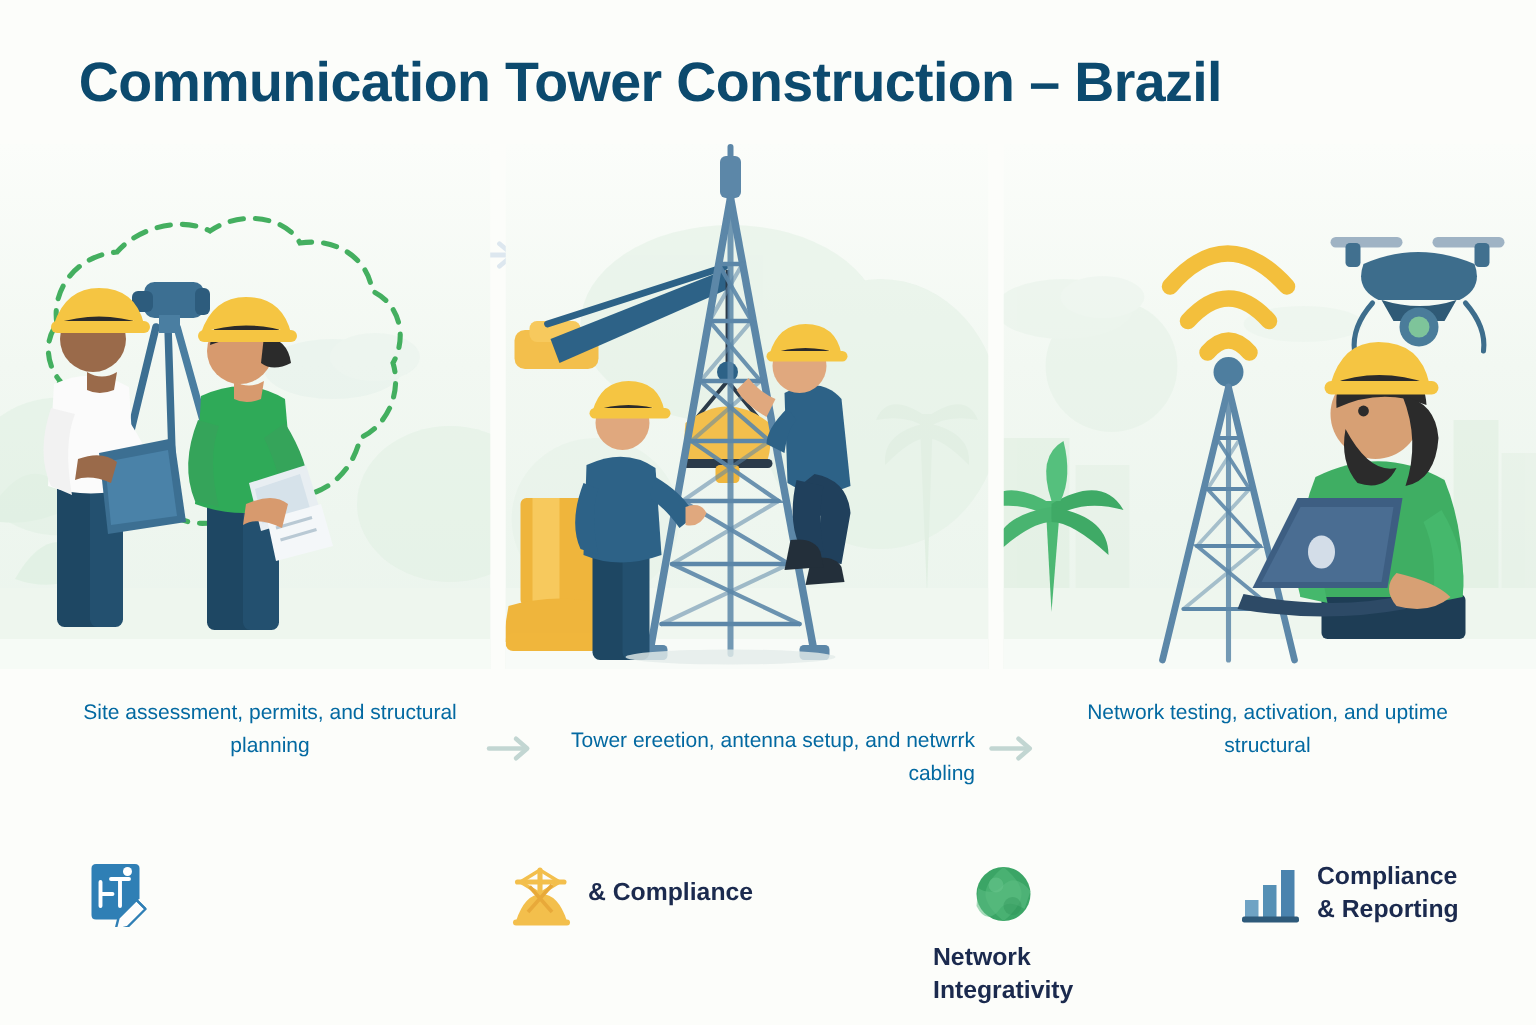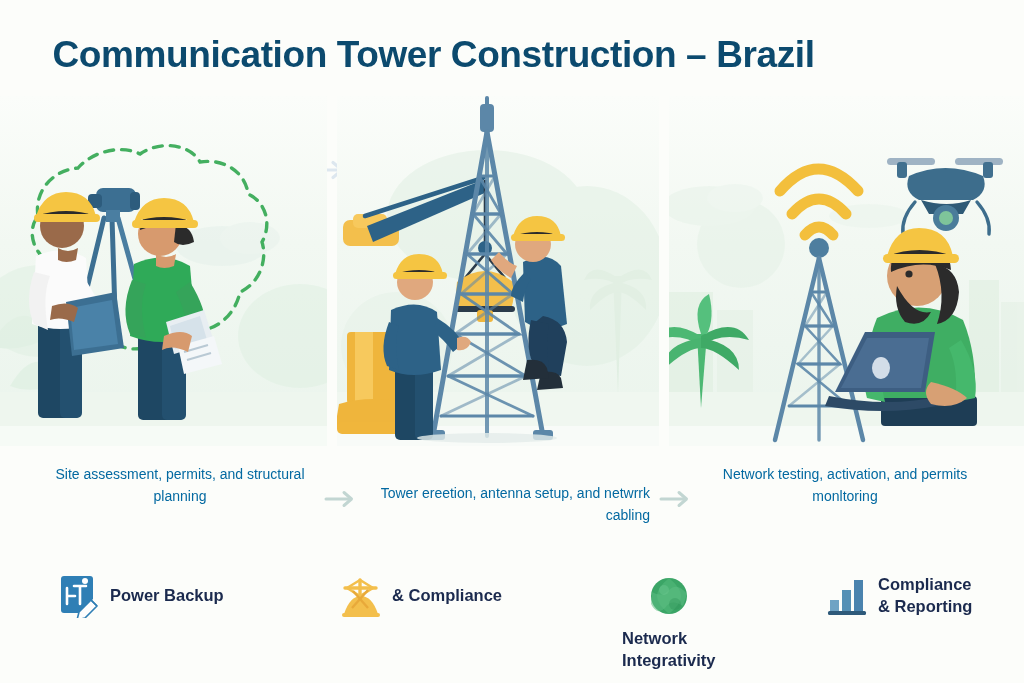--- a/index.html
+++ b/index.html
@@ -313,21 +313,21 @@
         <path d="M172 292 L198 242 L260 242 L252 292 Z" fill="#4a6d92"></path>
         <ellipse cx="212" cy="272" rx="9" ry="11" fill="#d3dde8"></ellipse>
         <path d="M160 300 q60 12 112 0 l-4 10 q-54 10 -112 0z" fill="#2d4a66"></path>
         <path d="M262 286 q26 6 36 16 q-14 12 -36 6 q-10 -12 0 -22z" fill="#d7a074"></path>
       </g>
     </svg>
   </div>
 
   <div class="caption c1">Site assessment, permits, and structural planning</div>
   <div class="caption c2">Tower ereetion, antenna setup, and netwrrk cabling</div>
-  <div class="caption c3">Network testing, activation, and permits monltoring</div>
+  <div class="caption c3">Network testing, activation, and uptime structural</div>
 
   <svg class="arrow" style="left:323px;top:488px;" width="40" height="22" viewBox="0 0 40 22">
     <path d="M3 11 H27" stroke="#c2d6d2" stroke-width="3" stroke-linecap="round" fill="none"></path>
     <path d="M21 4.5 L28.5 11 L21 17.5" stroke="#c2d6d2" stroke-width="3" stroke-linecap="round" stroke-linejoin="round" fill="none"></path>
   </svg>
   <svg class="arrow" style="left:658px;top:488px;" width="40" height="22" viewBox="0 0 40 22">
     <path d="M3 11 H27" stroke="#c2d6d2" stroke-width="3" stroke-linecap="round" fill="none"></path>
     <path d="M21 4.5 L28.5 11 L21 17.5" stroke="#c2d6d2" stroke-width="3" stroke-linecap="round" stroke-linejoin="round" fill="none"></path>
   </svg>
 
@@ -336,21 +336,20 @@
       <svg width="42" height="44" viewBox="0 0 42 44">
         <path d="M3 5 q0 -3 3 -3 l26 0 q3 0 3 3 l0 20 l-14 14 l-15 0 q-3 0 -3 -3 z" fill="#2f7fb5"></path>
         <path d="M9 14 L9 30 M9 22 L17 22" stroke="#fff" stroke-width="2.6" stroke-linecap="round"></path>
         <path d="M22 12 L22 30 M16 12 L28 12" stroke="#fff" stroke-width="2.6" stroke-linecap="round"></path>
         <circle cx="27" cy="7" r="3" fill="#fff"></circle>
         <path d="M21 38 L33 26 l6 6 l-12 12 l-8 2 z" fill="#fdfdfd" stroke="#2f7fb5" stroke-width="1.6" stroke-linejoin="round"></path>
         <path d="M33 26 l6 6" stroke="#2f7fb5" stroke-width="1.6"></path>
       </svg>
     </div>
     <div class="flabel">
-      <div>Power Backup</div>
     </div>
   </div>
 
   <div class="feat f2">
     <div class="ficon">
       <svg width="42" height="44" viewBox="0 0 42 44">
         <path d="M4 40 q6 -18 17 -18 q11 0 17 18 z" fill="#f3bf4c"></path>
         <path d="M20 6 L20 34" stroke="#f3bf4c" stroke-width="3.4" stroke-linecap="round"></path>
         <path d="M5 14 L36 14" stroke="#f3bf4c" stroke-width="3.4" stroke-linecap="round"></path>
         <path d="M20 6 L7 14 L20 22 L33 14 Z" fill="none" stroke="#f3bf4c" stroke-width="2.4"></path>

